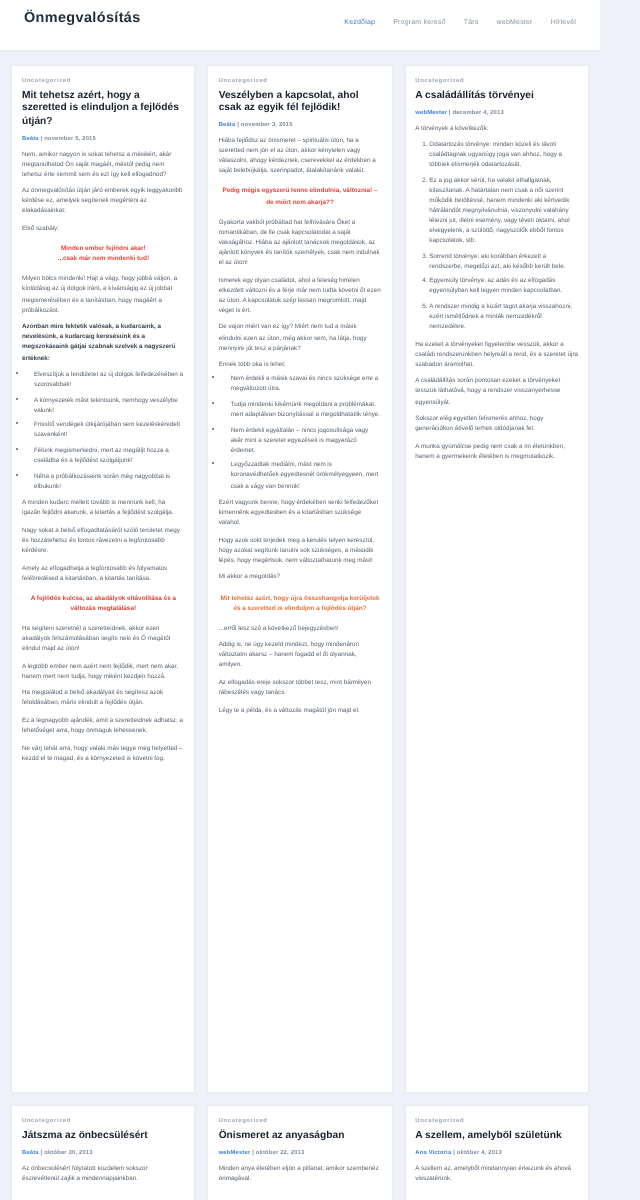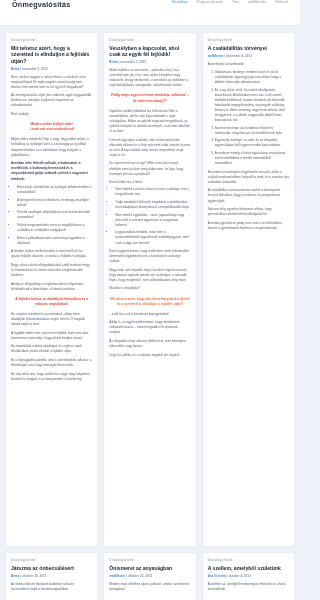--- a/index.html
+++ b/index.html
@@ -7,22 +7,22 @@
     width:300px;height:600px;overflow:hidden;
     background:#eef1f7;
     font-family:"Liberation Sans","DejaVu Sans",sans-serif;
     -webkit-font-smoothing:antialiased;
   }
   .page{width:300px;height:600px;position:relative;overflow:hidden;}
 
   
   .site-header{
     height:26px;background:#ffffff;border-bottom:1px solid #e6eaf1;
-    display:flex;align-items:flex-start;justify-content:space-between;
-    padding:0 12px;box-sizing:border-box;
+    display:flex;align-items:flex-end;justify-content:space-between;
+    padding:12px 12px;box-sizing:border-box;
   }
   .site-title{
     font-size:7.2px;font-weight:bold;color:#1d2b3a;letter-spacing:.2px;
     white-space:nowrap;
   }
   .main-nav{display:flex;align-items:center;gap:9px;}
   .nav-link{
     font-size:3.5px;color:#8a93a3;white-space:nowrap;letter-spacing:.1px;
   }
   .nav-link.active{color:#3d7fd6;}

